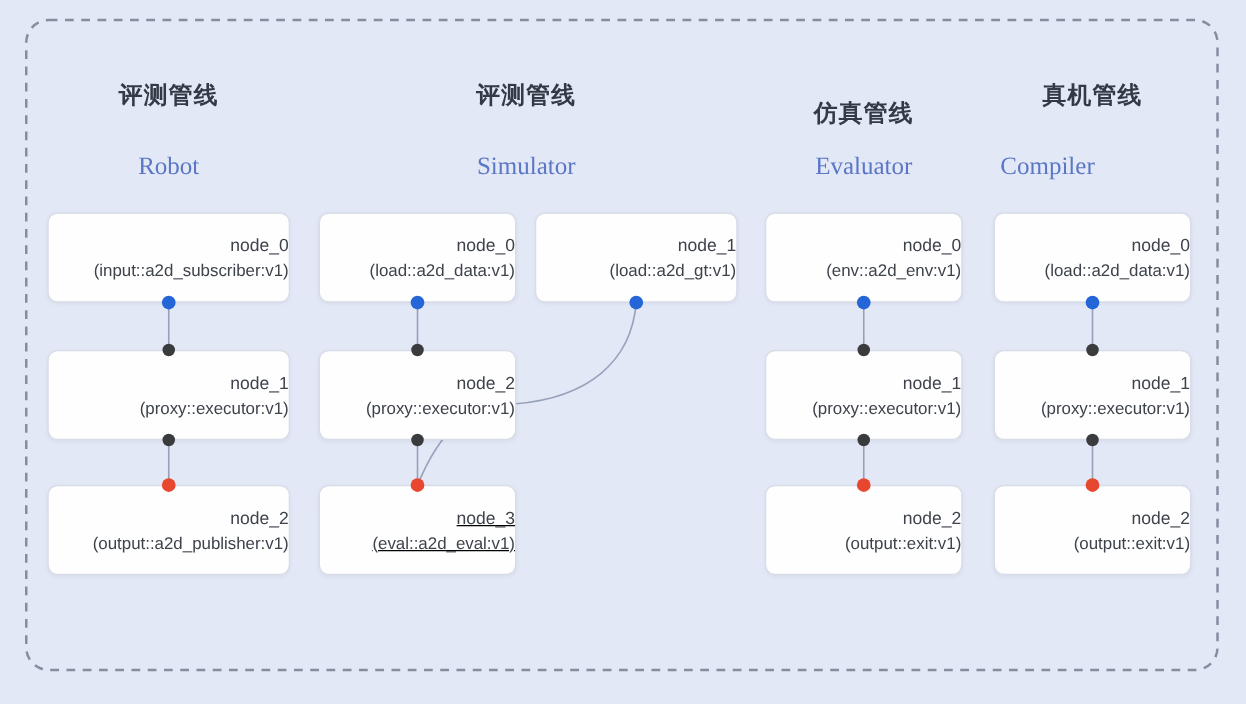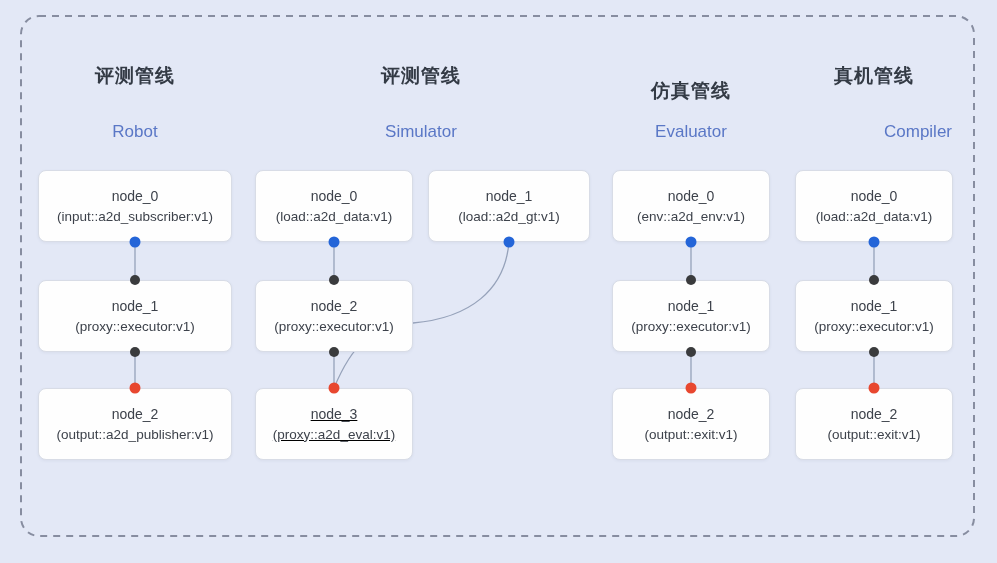--- a/index.html
+++ b/index.html
@@ -36,36 +36,37 @@
     font-size: 19px;
     font-weight: 700;
     letter-spacing: 1px;
     color: var(--title-zh-color, #333a45);
     white-space: nowrap;
     z-index: 1;
   }
   .title-en {
     position: absolute;
     transform: translateX(-50%);
-    font-size: 17px;
+    font-size: 20px;
     font-weight: 400;
     color: var(--title-en-color, #5a77c6);
     white-space: nowrap;
     z-index: 1;
+    font-family: Liberation Serif, serif;
   }
   .node {
     position: absolute;
     height: 72px;
     background: var(--node-bg, #fefefe);
     border: 1px solid var(--node-border, #d8dce6);
     border-radius: 8px;
     box-shadow: 0 1px 3px rgba(70, 80, 120, 0.07);
     display: flex;
     flex-direction: column;
-    align-items: center;
+    align-items: flex-end;
     justify-content: center;
     gap: 3px;
     z-index: 1;
     box-sizing: border-box;
   }
   .node-name {
     font-size: 14px;
     color: var(--node-text, #3d424b);
     line-height: 17px;
   }
@@ -111,21 +112,21 @@
   <div class="title-zh" style="left:135px; top:63px;">评测管线</div>
   <div class="title-en" style="left:135px; top:122px;">Robot</div>
 
   <div class="title-zh" style="left:421px; top:63px;">评测管线</div>
   <div class="title-en" style="left:421px; top:122px;">Simulator</div>
 
   <div class="title-zh" style="left:691px; top:63px;margin-top:15px;">仿真管线</div>
   <div class="title-en" style="left:691px; top:122px;">Evaluator</div>
 
   <div class="title-zh" style="left:874px; top:63px;">真机管线</div>
-  <div class="title-en" style="left:918px; top:122px;">Compiler</div>
+  <div class="title-en" style="left:838px; top:122px;">Compiler</div>
 
   <div class="node" style="left:38px; top:170px; width:194px;">
     <div class="node-name">node_0</div>
     <div class="node-type">(input::a2d_subscriber:v1)</div>
   </div>
   <div class="node" style="left:38px; top:280px; width:194px;">
     <div class="node-name">node_1</div>
     <div class="node-type">(proxy::executor:v1)</div>
   </div>
   <div class="node" style="left:38px; top:388px; width:194px;">
@@ -140,21 +141,21 @@
   <div class="node" style="left:428px; top:170px; width:162px;">
     <div class="node-name">node_1</div>
     <div class="node-type">(load::a2d_gt:v1)</div>
   </div>
   <div class="node" style="left:255px; top:280px; width:158px;">
     <div class="node-name">node_2</div>
     <div class="node-type">(proxy::executor:v1)</div>
   </div>
   <div class="node" style="left:255px; top:388px; width:158px;text-decoration:underline;">
     <div class="node-name">node_3</div>
-    <div class="node-type">(proxy::a2d_eval:v1)</div>
+    <div class="node-type">(eval::a2d_eval:v1)</div>
   </div>
 
   <div class="node" style="left:612px; top:170px; width:158px;">
     <div class="node-name">node_0</div>
     <div class="node-type">(env::a2d_env:v1)</div>
   </div>
   <div class="node" style="left:612px; top:280px; width:158px;">
     <div class="node-name">node_1</div>
     <div class="node-type">(proxy::executor:v1)</div>
   </div>

